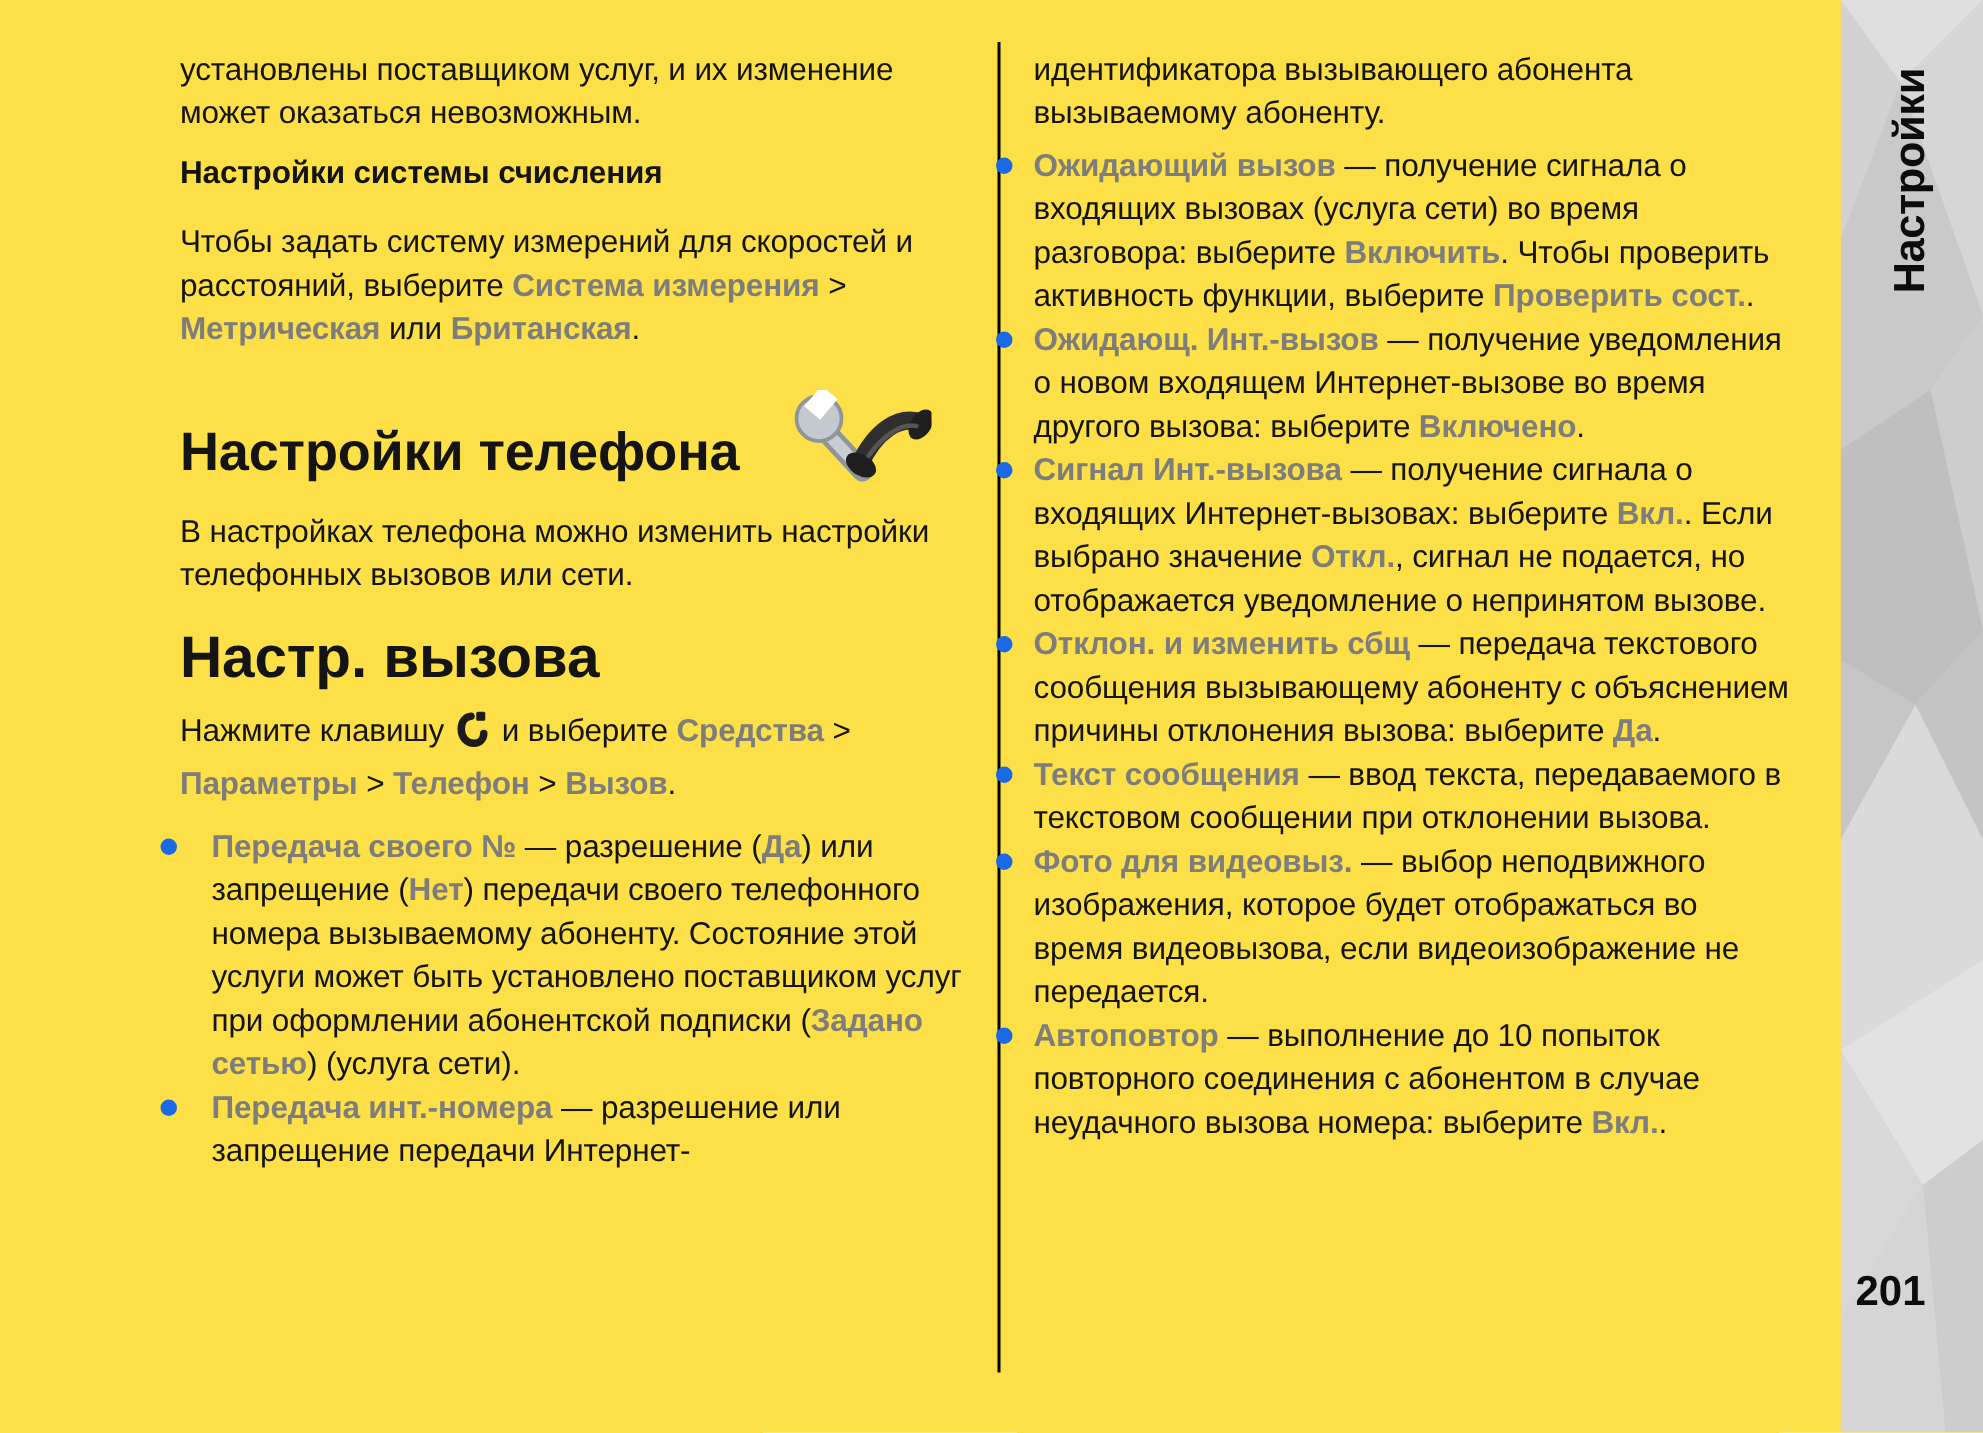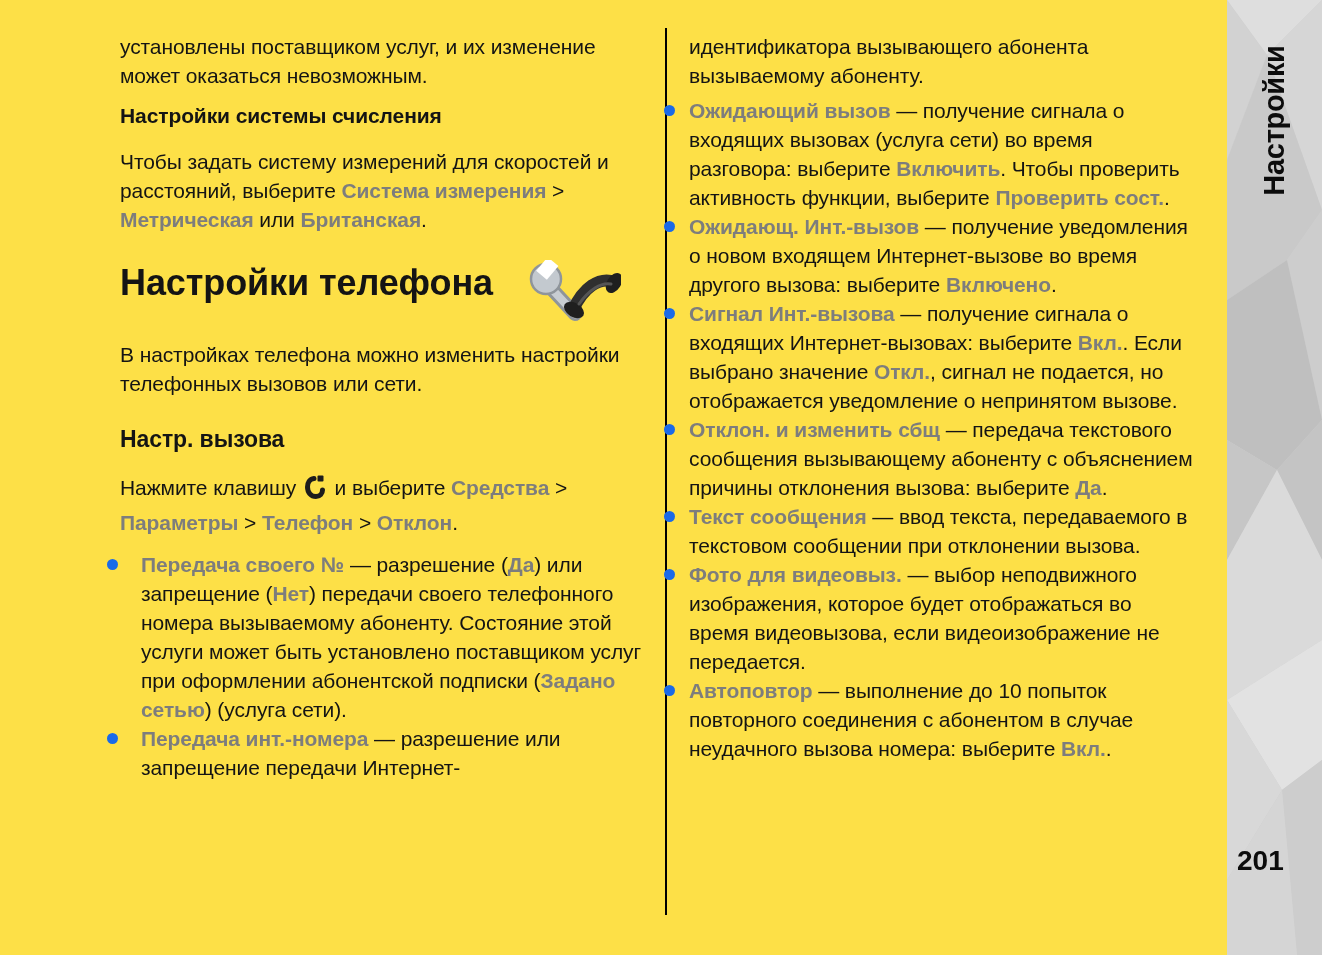--- a/index.html
+++ b/index.html
@@ -32,27 +32,27 @@
   .col-left  { left: 120px; width: 528px; }
   .col-right { left: 668px; width: 526px; }
   p.body { margin: 0 0 13px 0; }
   .indented { padding-left: 21px; }
   h1.chapter {
     margin: 26px 0 16px 0;
     font-size: 36px;
     line-height: 46px;
     font-weight: bold;
     display: flex;
-    align-items: flex-start;
+    align-items: flex-end;
     gap: 26px;
     white-space: nowrap;
   }
   h2.section {
     margin: 24px 0 17px 0;
-    font-size: 23px;
+    font-size: 39px;
     line-height: 34px;
     font-weight: bold;
   }
   h3.subsection {
     margin: 0 0 18px 0;
     font-size: 21px;
     line-height: 26px;
     font-weight: bold;
   }
   ul.bullets {
@@ -143,21 +143,21 @@
 
     <p class="body"><span>В настройках телефона можно изменить настройки телефонных вызовов или сети.</span></p>
 
     <h2 class="section">Настр. вызова</h2>
 
     <p class="body"><span>Нажмите клавишу </span><span class="inline-icon">
   <svg width="23" height="27" viewBox="0 0 23 27">
     <path d="M10 4.5 C 5.5 5 3.5 9 3.5 13 C 3.5 18.5 7 22.5 12 22.5 C 16 22.5 18.5 19.5 18.5 16" fill="none" stroke="#1c1c1c" stroke-width="5" stroke-linecap="round"></path>
     <rect x="13.5" y="1.5" width="6" height="6" rx="1" fill="#1c1c1c"></rect>
   </svg>
-</span><span> и выберите </span><span class="seg-term">Средства</span><span> &gt; </span><span class="seg-term">Параметры</span><span> &gt; </span><span class="seg-term">Телефон</span><span> &gt; </span><span class="seg-term">Отклон</span><span>.</span></p>
+</span><span> и выберите </span><span class="seg-term">Средства</span><span> &gt; </span><span class="seg-term">Параметры</span><span> &gt; </span><span class="seg-term">Телефон</span><span> &gt; </span><span class="seg-term">Вызов</span><span>.</span></p>
 
     <ul class="bullets">
       <li><span class="seg-term">Передача своего №</span><span> — разрешение (</span><span class="seg-term">Да</span><span>) или запрещение (</span><span class="seg-term">Нет</span><span>) передачи своего телефонного номера вызываемому абоненту. Состояние этой услуги может быть установлено поставщиком услуг при оформлении абонентской подписки (</span><span class="seg-term">Задано сетью</span><span>) (услуга сети).</span></li>
       <li><span class="seg-term">Передача инт.-номера</span><span> — разрешение или запрещение передачи Интернет-</span></li>
     </ul>
   </div>
 
   <div class="divider"></div>
 
   <div class="col col-right">

